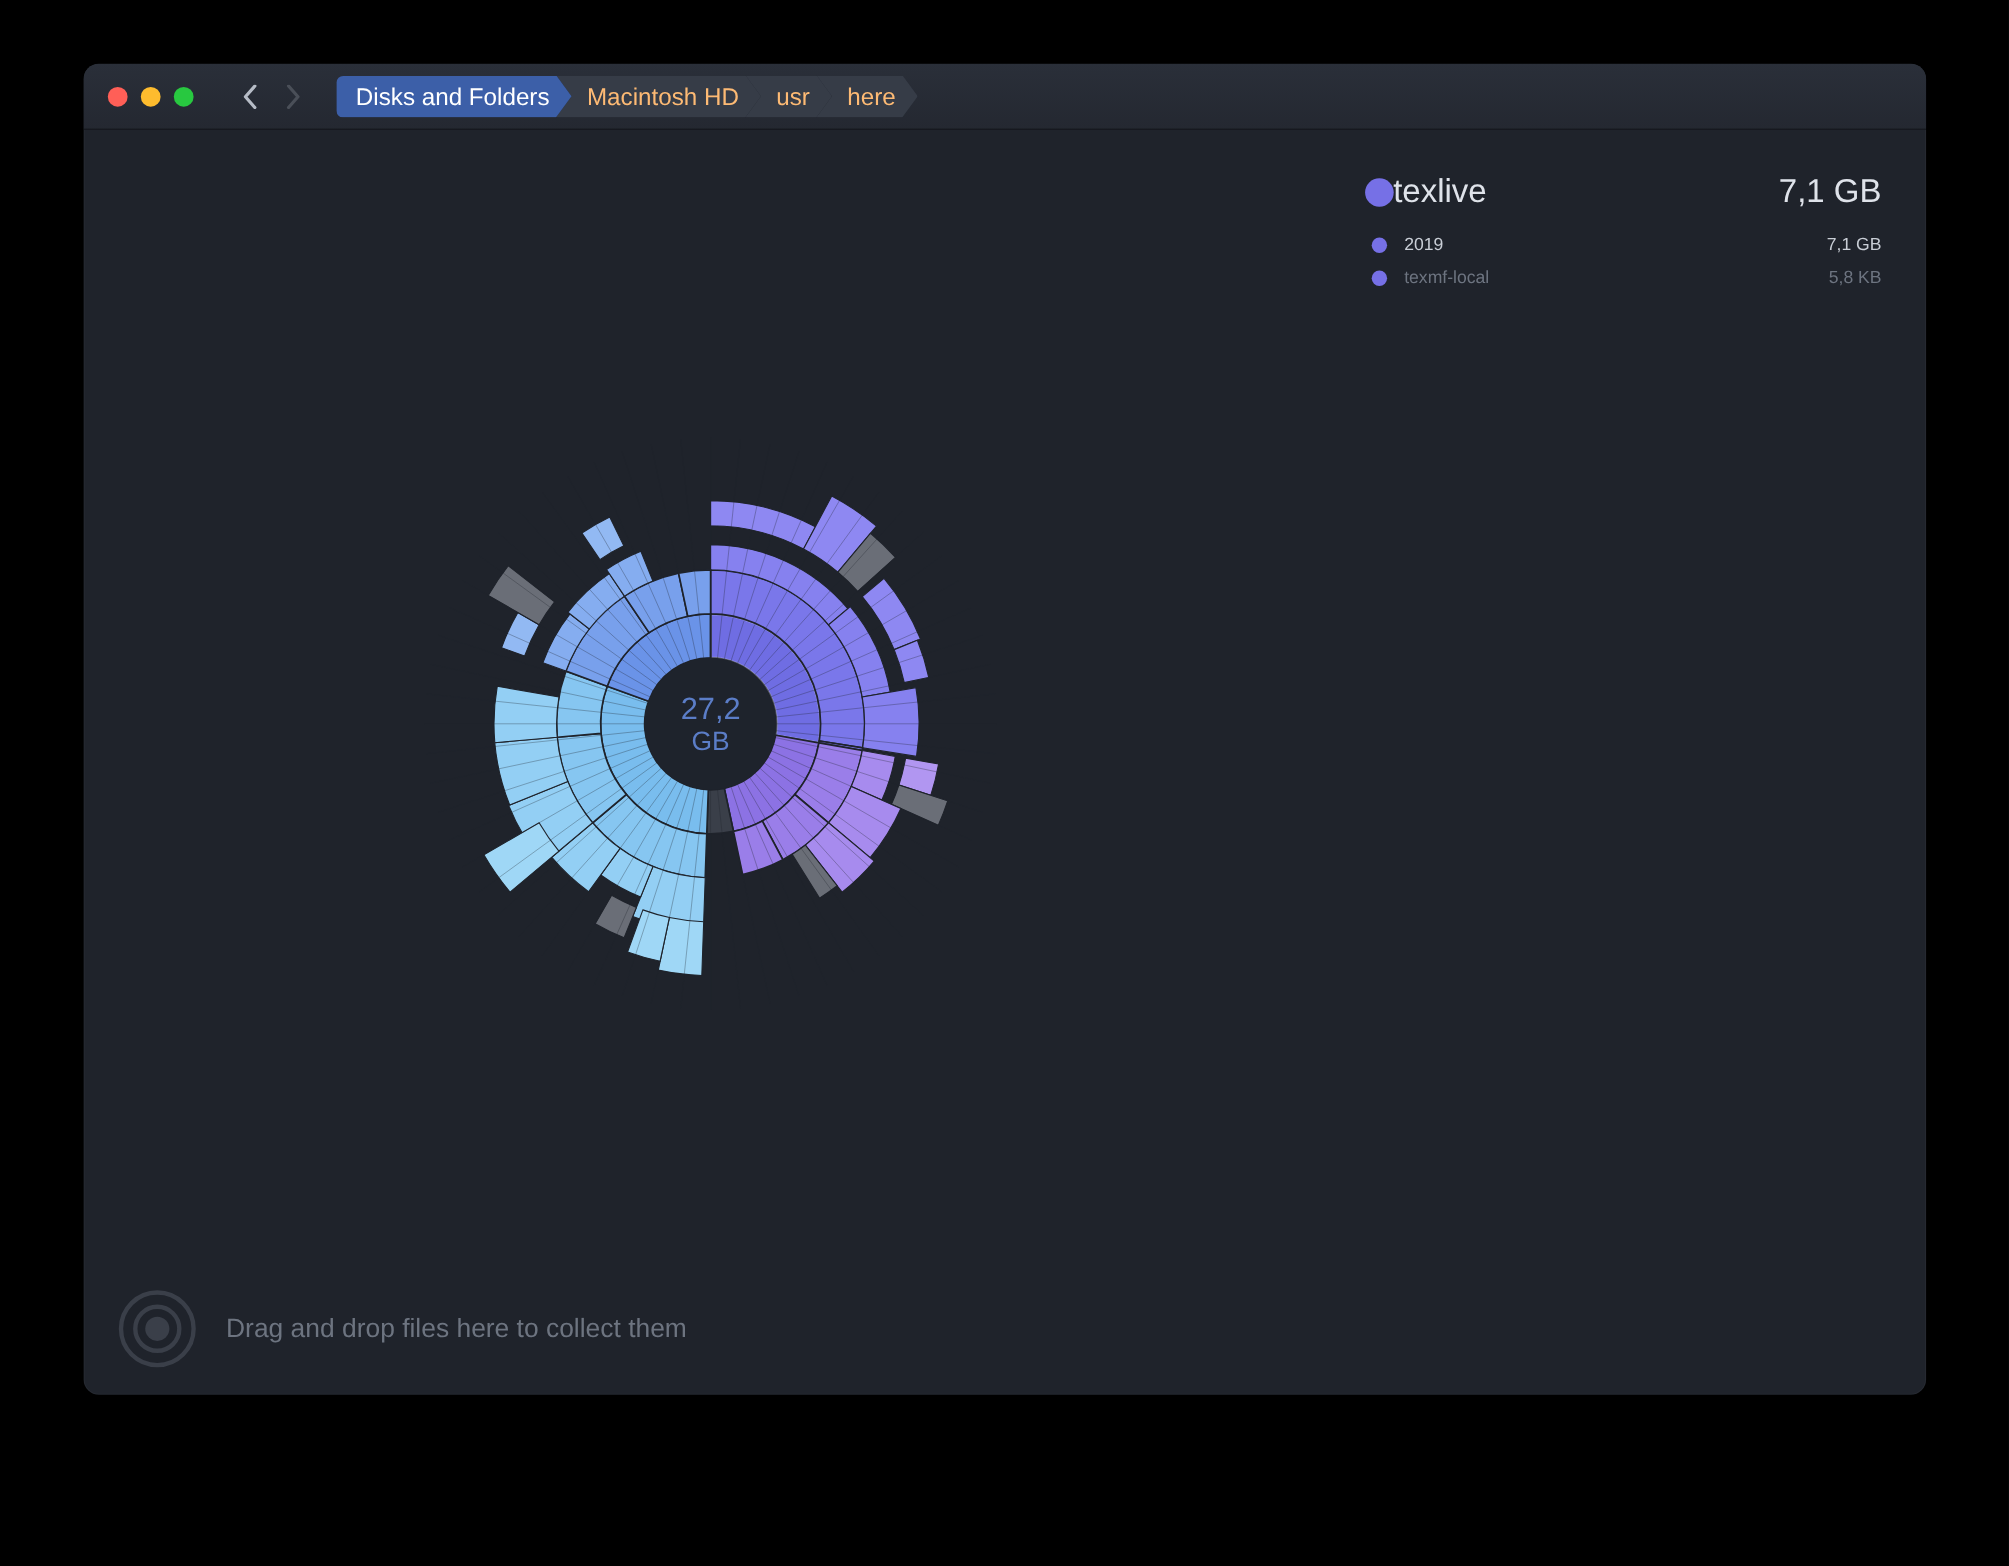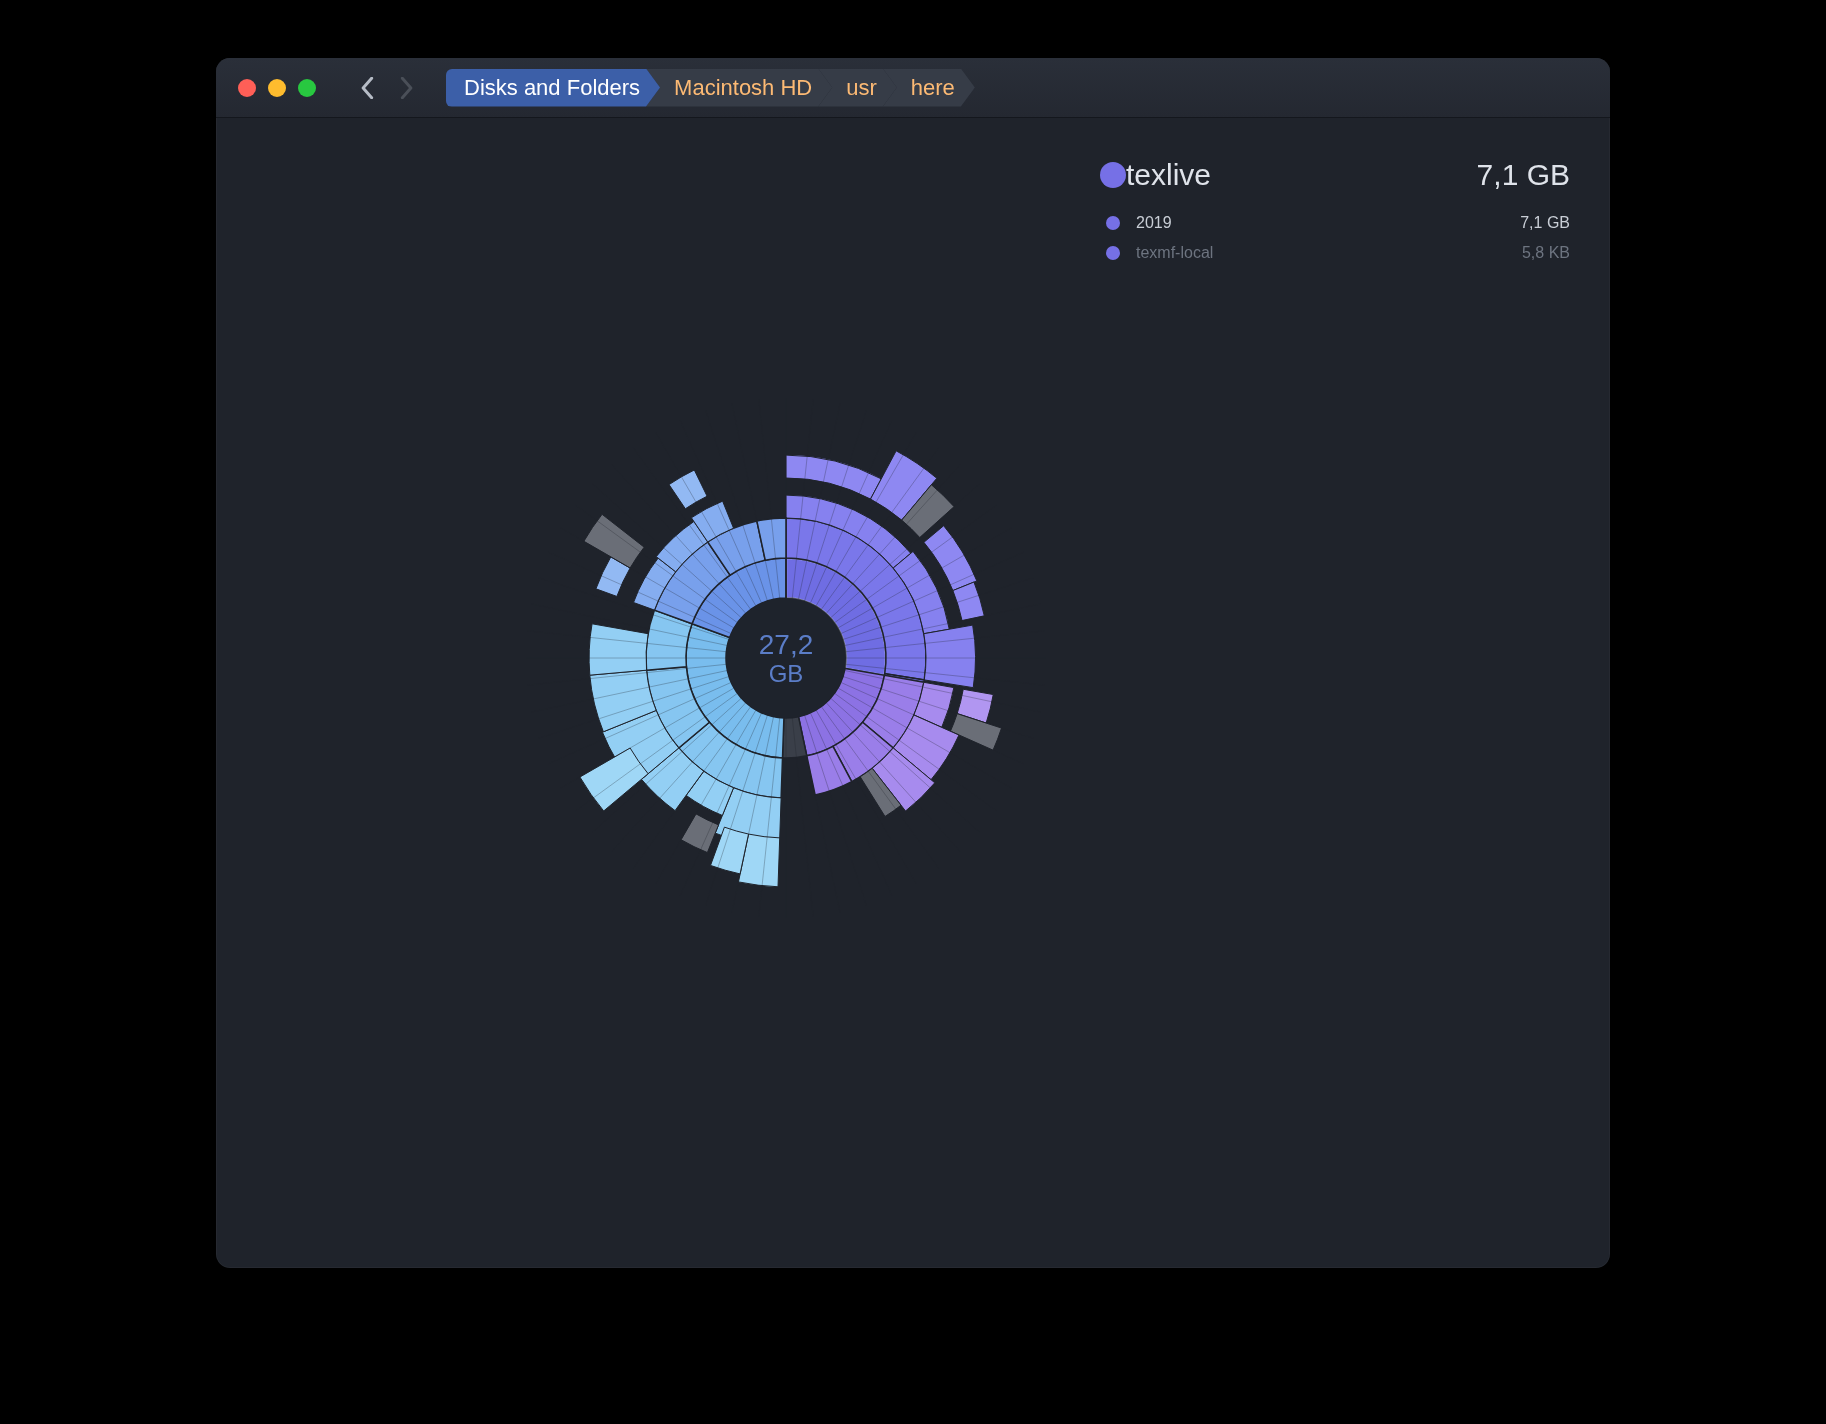--- a/index.html
+++ b/index.html
@@ -19,21 +19,21 @@
     --skyblue:#8ecaf0;
     --violet:#9d7ae8;
     --gray-seg:#6a6e77;
     --center:#1e232c;
     --center-text:#5b7dc7;
   }
   *{box-sizing:border-box;margin:0;padding:0;font-family:-apple-system,BlinkMacSystemFont,"Helvetica Neue",Arial,sans-serif;}
   html,body{width:1826px;height:1424px;background:var(--bg);overflow:hidden;}
   .stage{width:1826px;height:1424px;display:flex;align-items:flex-start;justify-content:center;padding-top:58px;}
   .window{
-    width:1394px;height:1210px;
+    width:1675px;height:1210px;
     background:var(--window);
     border-radius:14px;
     box-shadow:0 30px 80px rgba(0,0,0,.6),0 0 0 1px rgba(255,255,255,.03) inset;
     display:flex;flex-direction:column;
     overflow:hidden;
     position:relative;
   }
   
   .titlebar{
     height:60px;
@@ -259,14 +259,22 @@
             </div>
             <div class="child-row dim">
               <span class="dot"></span>
               <span class="name">texmf-local</span>
               <span class="size">5,8  KB</span>
             </div>
           </div>
       </div>
     </div>
 
+    <div class="footer">
+      <div class="collect-icon">
+        <div class="r r1"></div>
+          <div class="r r2"></div>
+          <div class="r r3"></div>
+      </div>
+      <div class="footer-text">Drag and drop files here to collect them</div>
+    </div>
   </div>
 </div>
 
 </body></html>

